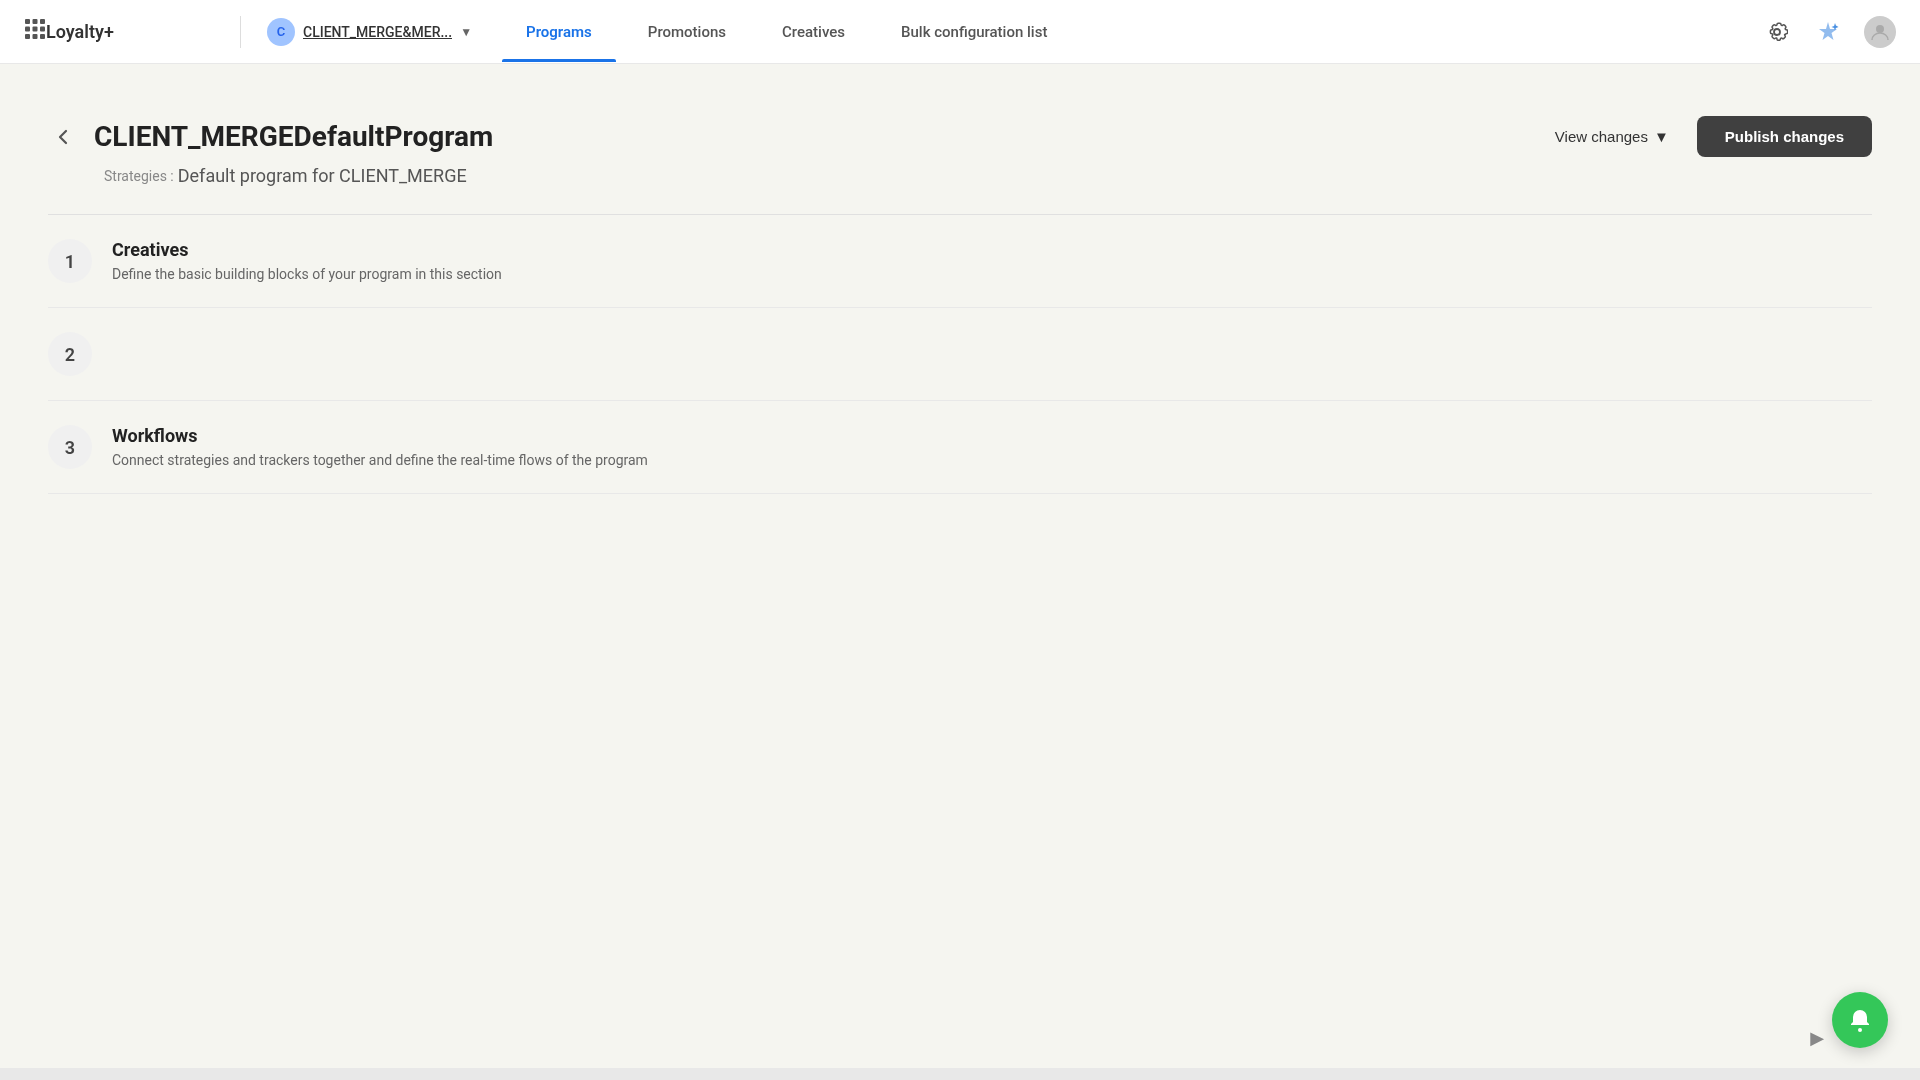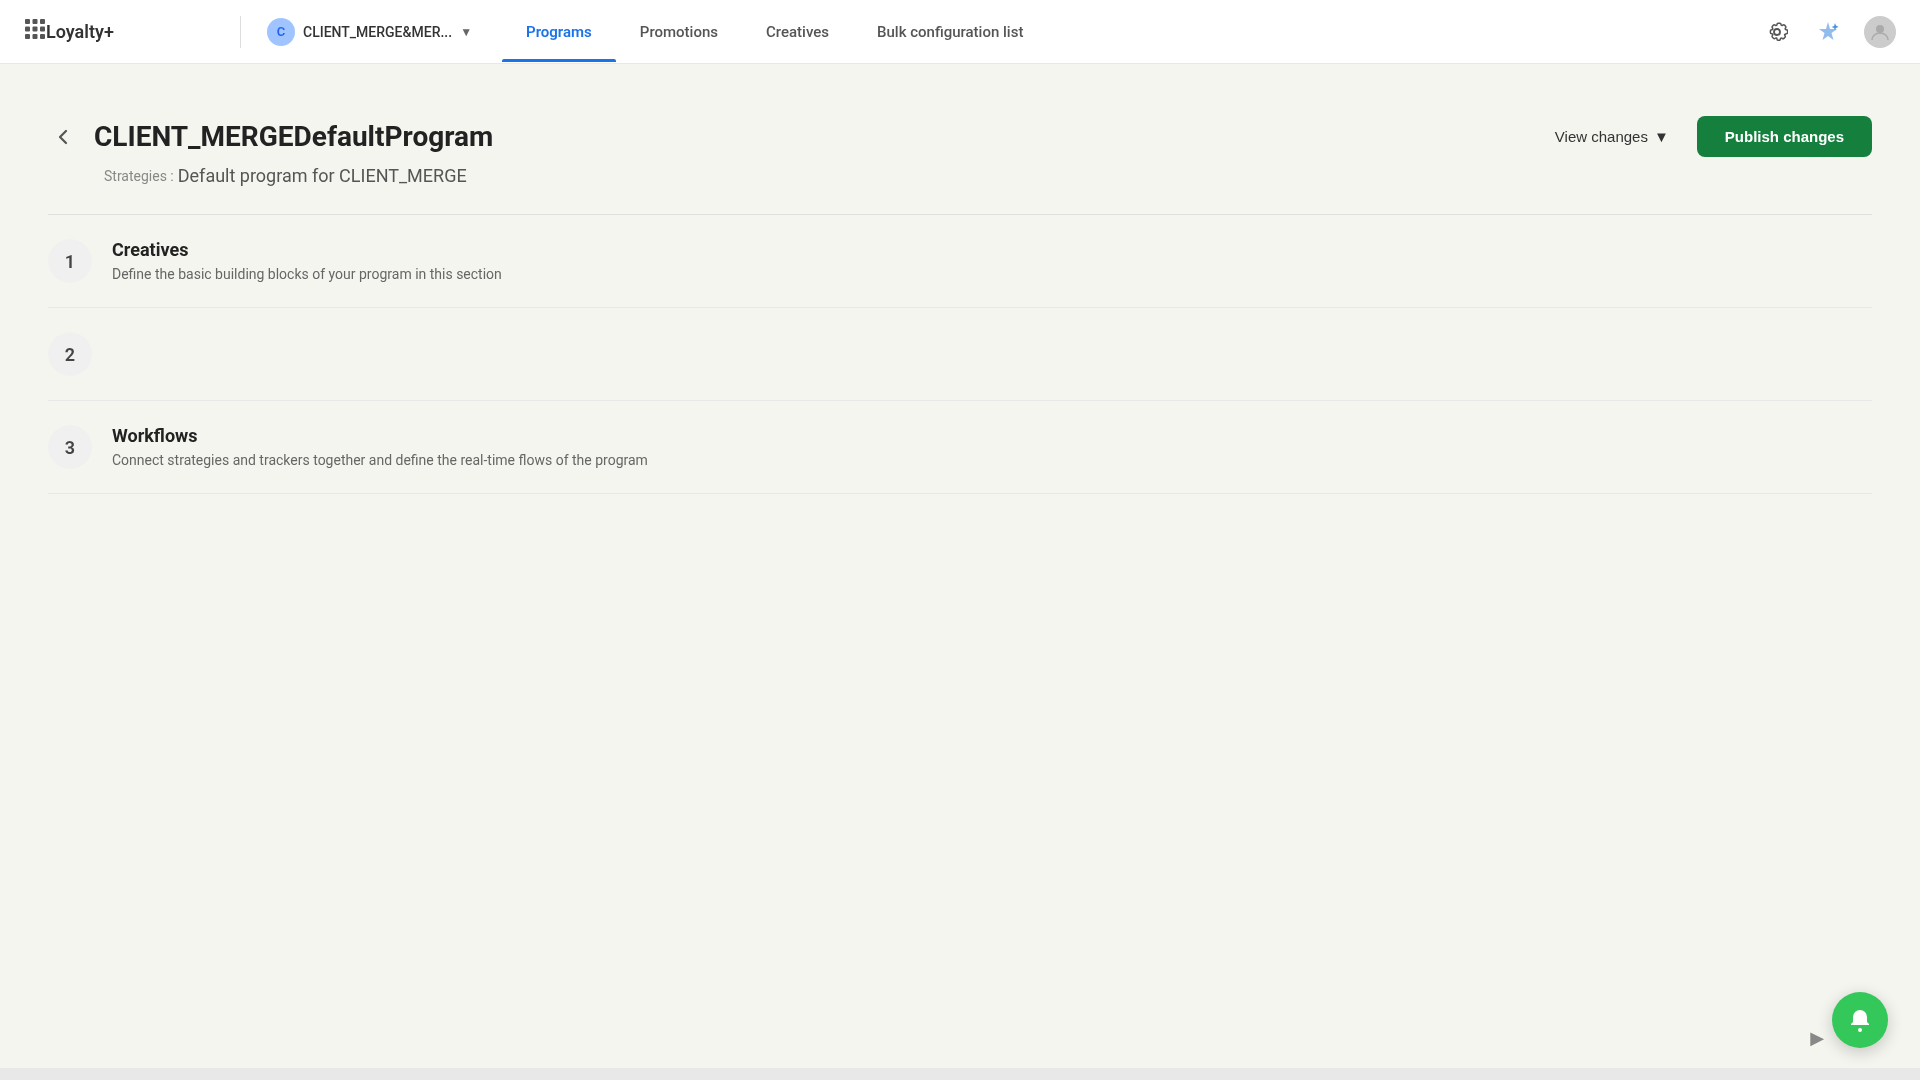--- a/index.html
+++ b/index.html
@@ -77,33 +77,34 @@
     }
 
     .client-name {
       font-size: 14px;
       color: #333;
       font-weight: 500;
       max-width: 160px;
       overflow: hidden;
       text-overflow: ellipsis;
       white-space: nowrap;
+      text-decoration: underline;
     }
 
     .chevron-down {
       font-size: 12px;
       color: #666;
     }
 
     .navbar-nav {
       display: flex;
       align-items: center;
       flex: 1;
       margin-left: 20px;
-      gap: 0;
+      gap: 8px;
     }
 
     .nav-item {
       padding: 20px 24px;
       font-size: 15px;
       color: #555;
       cursor: pointer;
       position: relative;
       text-decoration: none;
       font-weight: 500;
@@ -217,21 +218,21 @@
       cursor: pointer;
       color: #333;
       font-size: 15px;
       font-weight: 500;
       padding: 10px 16px;
       border-radius: 6px;
       text-align: right;
     }
 
     .publish-btn {
-      background: #15803d;
+      background: #404040;
       color: #fff;
       border: none;
       cursor: pointer;
       font-size: 15px;
       font-weight: 600;
       padding: 12px 28px;
       border-radius: 8px;
       white-space: nowrap;
     }
 

